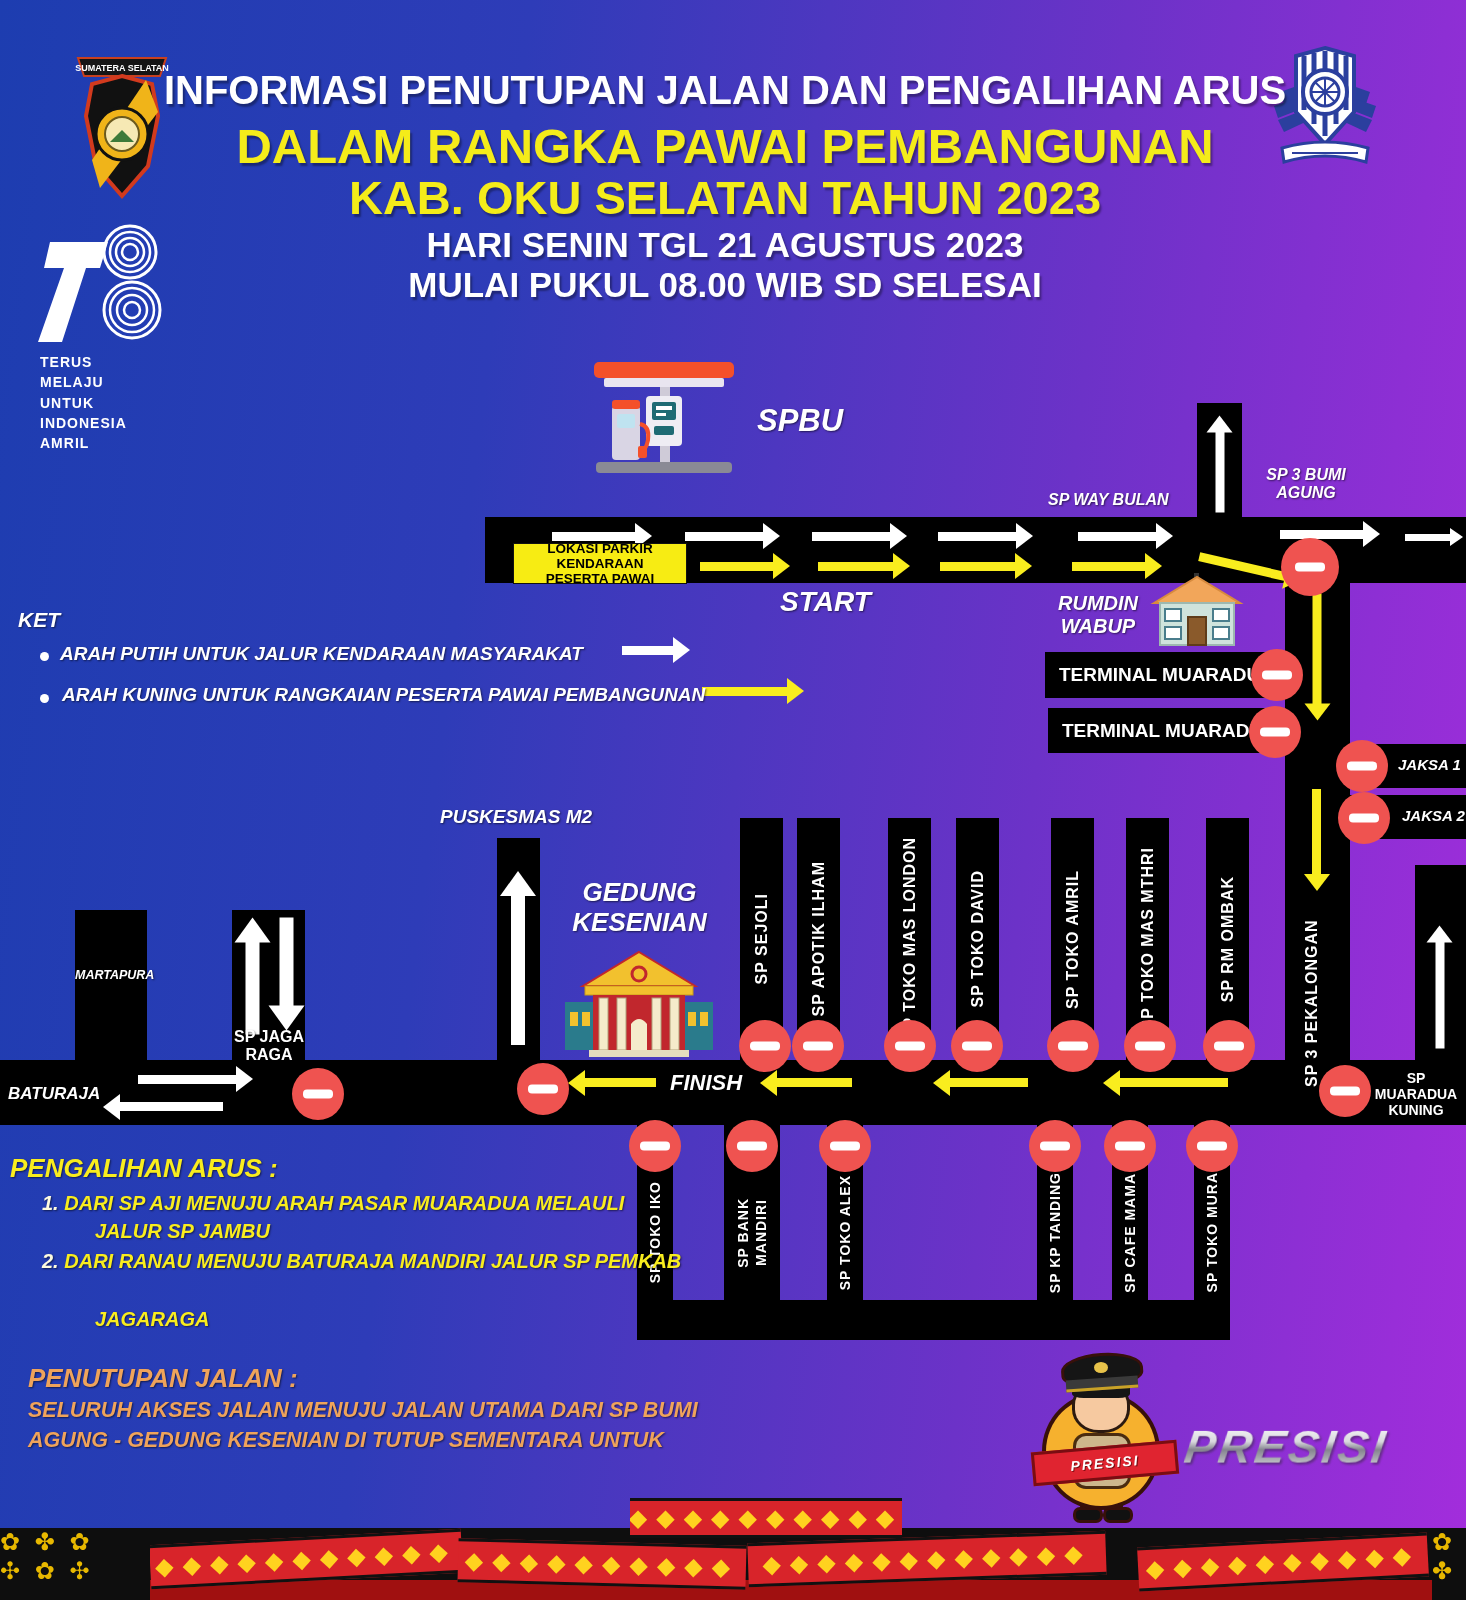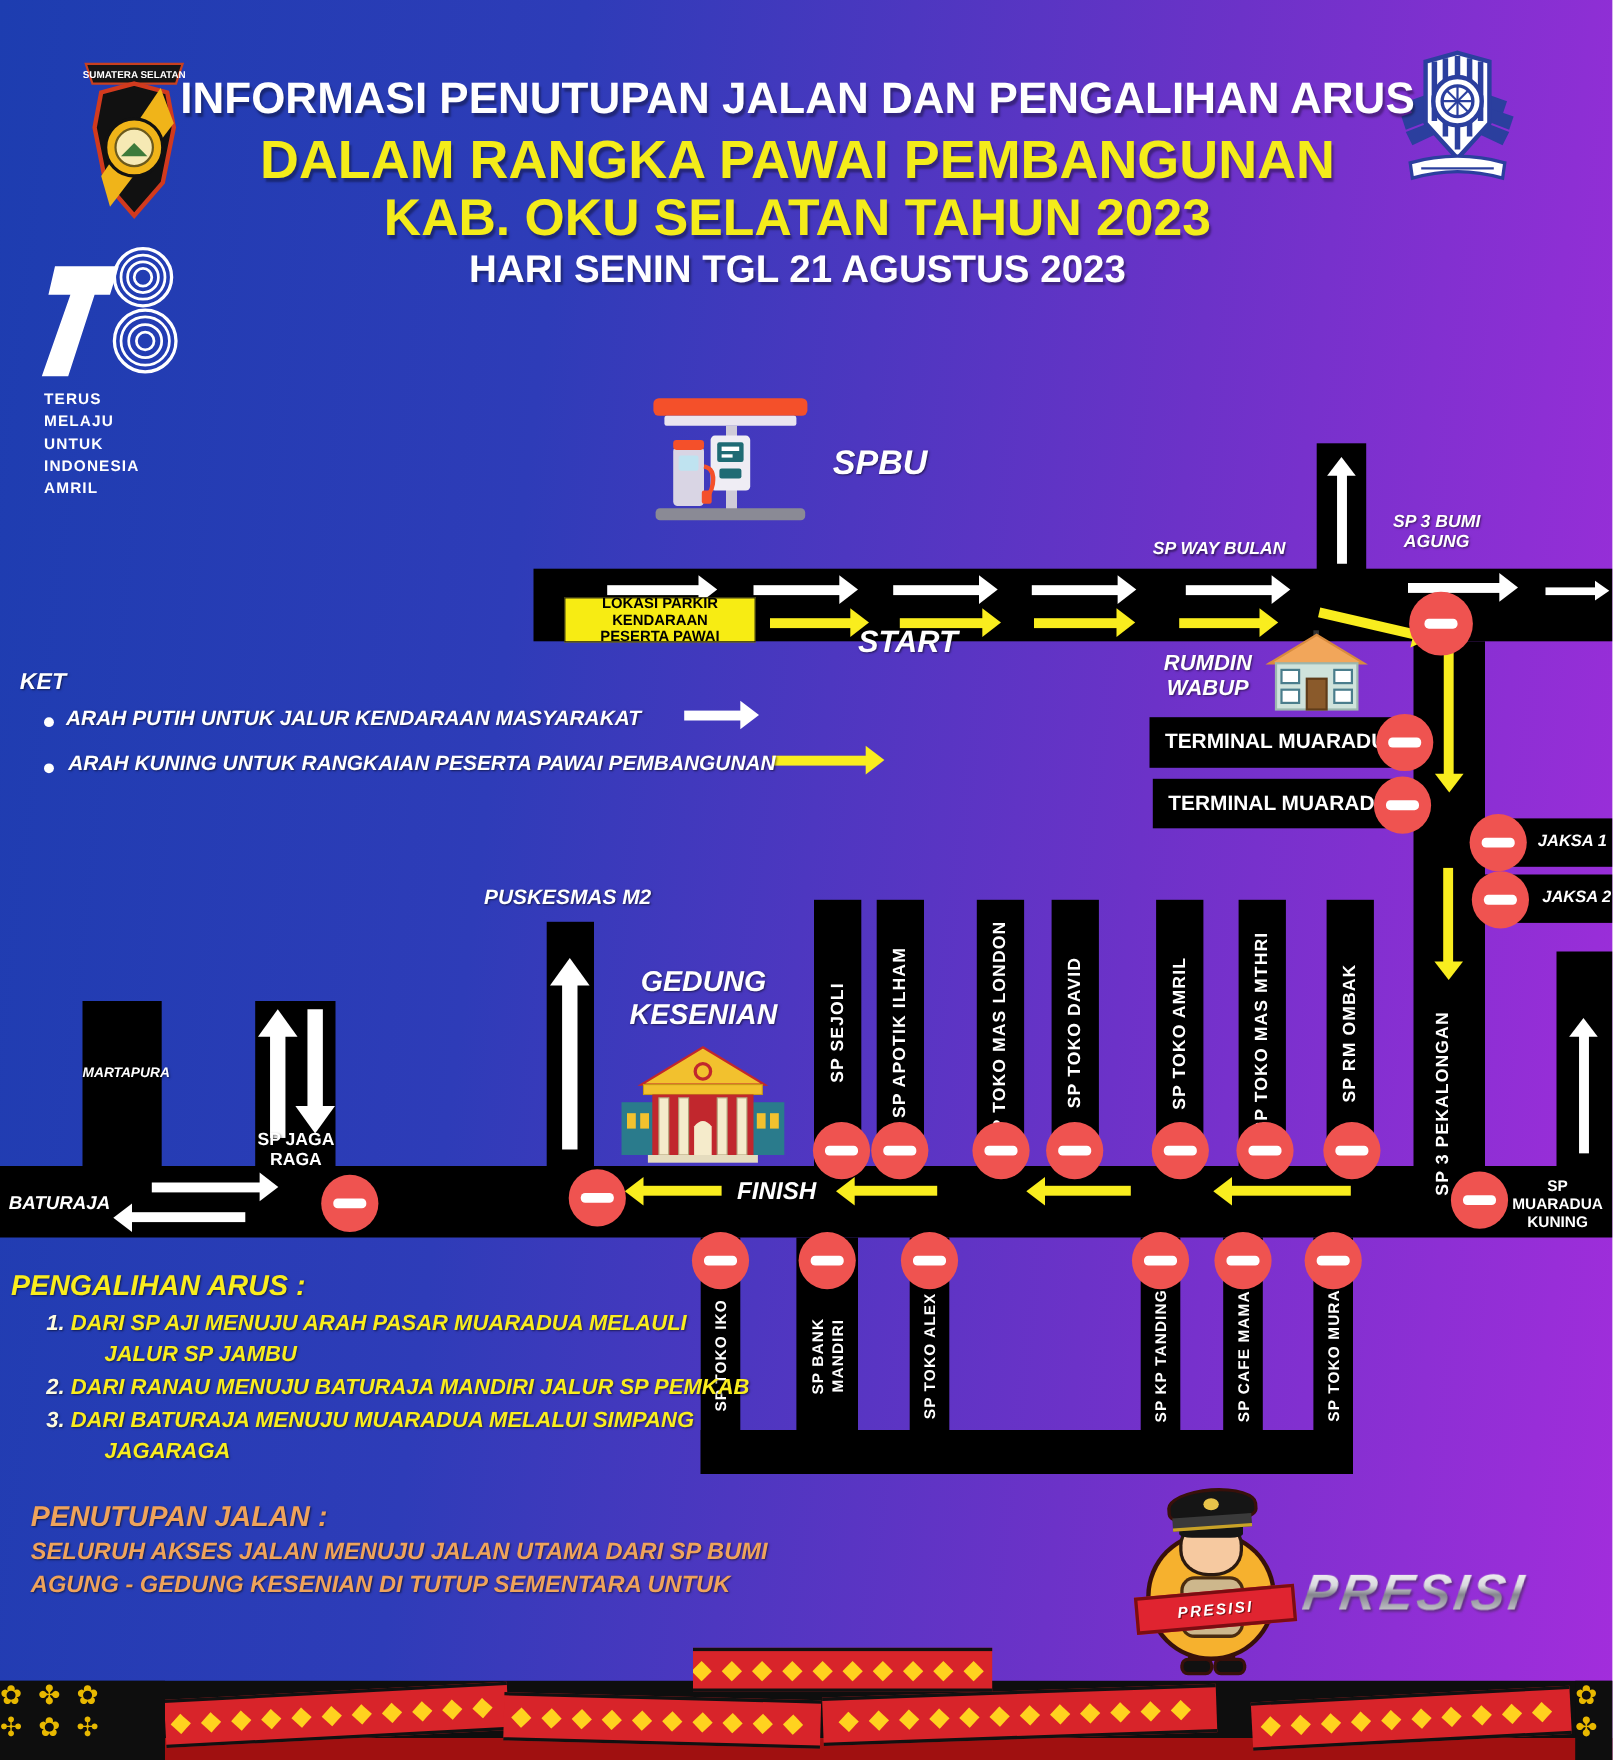--- a/index.html
+++ b/index.html
@@ -120,20 +120,21 @@
       </g>
       <path d="M20 108 Q63 96 106 108 L104 122 Q63 110 22 122 Z" fill="#fff" stroke="#2b3f9e" stroke-width="3"></path>
       <line x1="30" y1="113" x2="96" y2="113" stroke="#2b3f9e" stroke-width="2"></line>
     </svg>
   </div>
 
   <div class="htitle yellow hshadow" style="top:118px;font-size:49px;">DALAM RANGKA PAWAI PEMBANGUNAN</div>
   <div class="htitle hshadow" style="top:68px;font-size:40px;">INFORMASI PENUTUPAN JALAN DAN PENGALIHAN ARUS</div>
   <div class="htitle yellow hshadow" style="top:170px;font-size:47px;">KAB. OKU SELATAN TAHUN 2023</div>
   <div class="htitle hshadow" style="top:225px;font-size:35px;">HARI SENIN TGL 21 AGUSTUS 2023</div>
+  <div class="htitle hshadow" style="top:265px;font-size:35px;">MULAI PUKUL 08.00 WIB SD SELESAI</div>
 
   <div class="abs" style="left:30px;top:212px;width:150px;height:142px;z-index:5;">
     <svg width="150" height="142" viewBox="0 0 150 142">
       <g fill="none" stroke="#fff">
         <circle cx="100" cy="40" r="26" stroke-width="3"></circle>
           <circle cx="100" cy="40" r="20" stroke-width="2.5"></circle>
         <circle cx="100" cy="40" r="14" stroke-width="2.5"></circle>
           <circle cx="100" cy="40" r="8" stroke-width="2.5"></circle>
         <circle cx="102" cy="98" r="28" stroke-width="3"></circle>
           <circle cx="102" cy="98" r="22" stroke-width="2.5"></circle>
@@ -191,21 +192,21 @@
   <div class="arrow y" style="left:1072px;top:553px;width:90px;"></div>
   <div class="arrow y" style="left:1198px;top:555px;width:105px;transform:rotate(13deg);"></div>
 
   <div class="arrow w" style="left:1171px;top:451px;width:97px;transform:rotate(-90deg);"></div>
 
   <div class="parkbox" style="left:513px;top:543px;width:172px;height:39px;font-size:13.5px;">
     <span>LOKASI PARKIR KENDARAAN</span>
     <span>PESERTA PAWAI</span>
   </div>
 
-  <div class="lbl it" style="left:780px;top:568px;font-size:28px;">START</div>
+  <div class="lbl it" style="left:780px;top:586px;font-size:28px;">START</div>
   <div class="lbl it" style="left:1048px;top:491px;font-size:16px;">SP WAY BULAN</div>
   <div class="lbl it ctr" style="left:1252px;top:466px;width:108px;font-size:16px;">
     <span style="display:block">SP 3 BUMI</span>
     <span style="display:block">AGUNG</span>
   </div>
 
   <div class="stop lg" style="left:1281px;top:538px;"></div>
 
   <div class="lbl it ctr" style="left:1048px;top:592px;width:100px;font-size:20px;">
     <span style="display:block">RUMDIN</span>
@@ -381,24 +382,20 @@
   <div class="lbl it" style="left:10px;top:1154px;font-size:26px;color:#F9ED1E;">PENGALIHAN ARUS :</div>
   <div class="lbl it" style="left:42px;top:1192px;font-size:20px;color:#F9ED1E;">
     <span class="note-num">1.</span>
     <span>DARI SP AJI MENUJU ARAH PASAR MUARADUA  MELAULI</span>
   </div>
   <div class="lbl it" style="left:95px;top:1220px;font-size:20px;color:#F9ED1E;">JALUR SP JAMBU</div>
   <div class="lbl it" style="left:42px;top:1250px;font-size:20px;color:#F9ED1E;">
     <span class="note-num">2.</span>
     <span>DARI RANAU MENUJU BATURAJA MANDIRI JALUR SP PEMKAB</span>
   </div>
-  <div class="lbl it" style="left:42px;top:1280px;font-size:20px;color:#F9ED1E;">
-    <span class="note-num">3.</span>
-    <span>DARI BATURAJA MENUJU MUARADUA MELALUI SIMPANG</span>
-  </div>
   <div class="lbl it" style="left:95px;top:1308px;font-size:20px;color:#F9ED1E;">JAGARAGA</div>
 
   <div class="lbl it" style="left:28px;top:1364px;font-size:26px;color:#EFA35B;">PENUTUPAN JALAN :</div>
   <div class="lbl it" style="left:28px;top:1398px;font-size:21.5px;color:#EFA35B;text-align:right;">SELURUH AKSES JALAN MENUJU JALAN UTAMA DARI SP BUMI</div>
   <div class="lbl it" style="left:28px;top:1428px;font-size:21.5px;color:#EFA35B;">AGUNG - GEDUNG KESENIAN DI TUTUP SEMENTARA UNTUK</div>
 
   <div class="mascot">
     <div class="m-leg" style="left:42px;top:125px;transform:rotate(6deg);"></div>
     <div class="m-leg" style="left:64px;top:125px;transform:rotate(-6deg);"></div>
     <div class="m-shoe" style="left:34px;top:152px;"></div>

